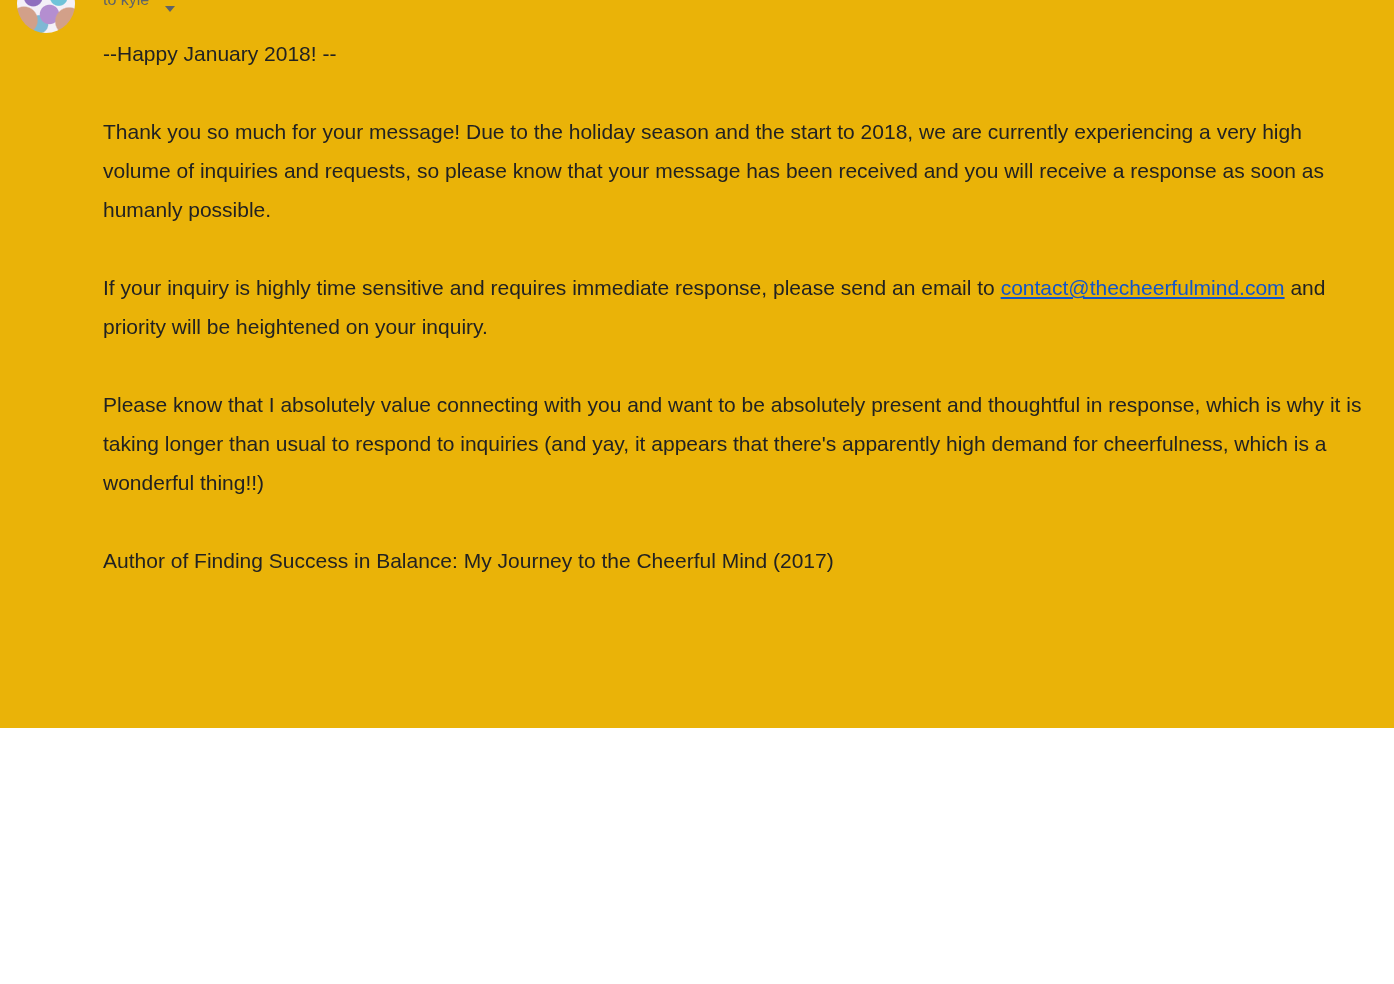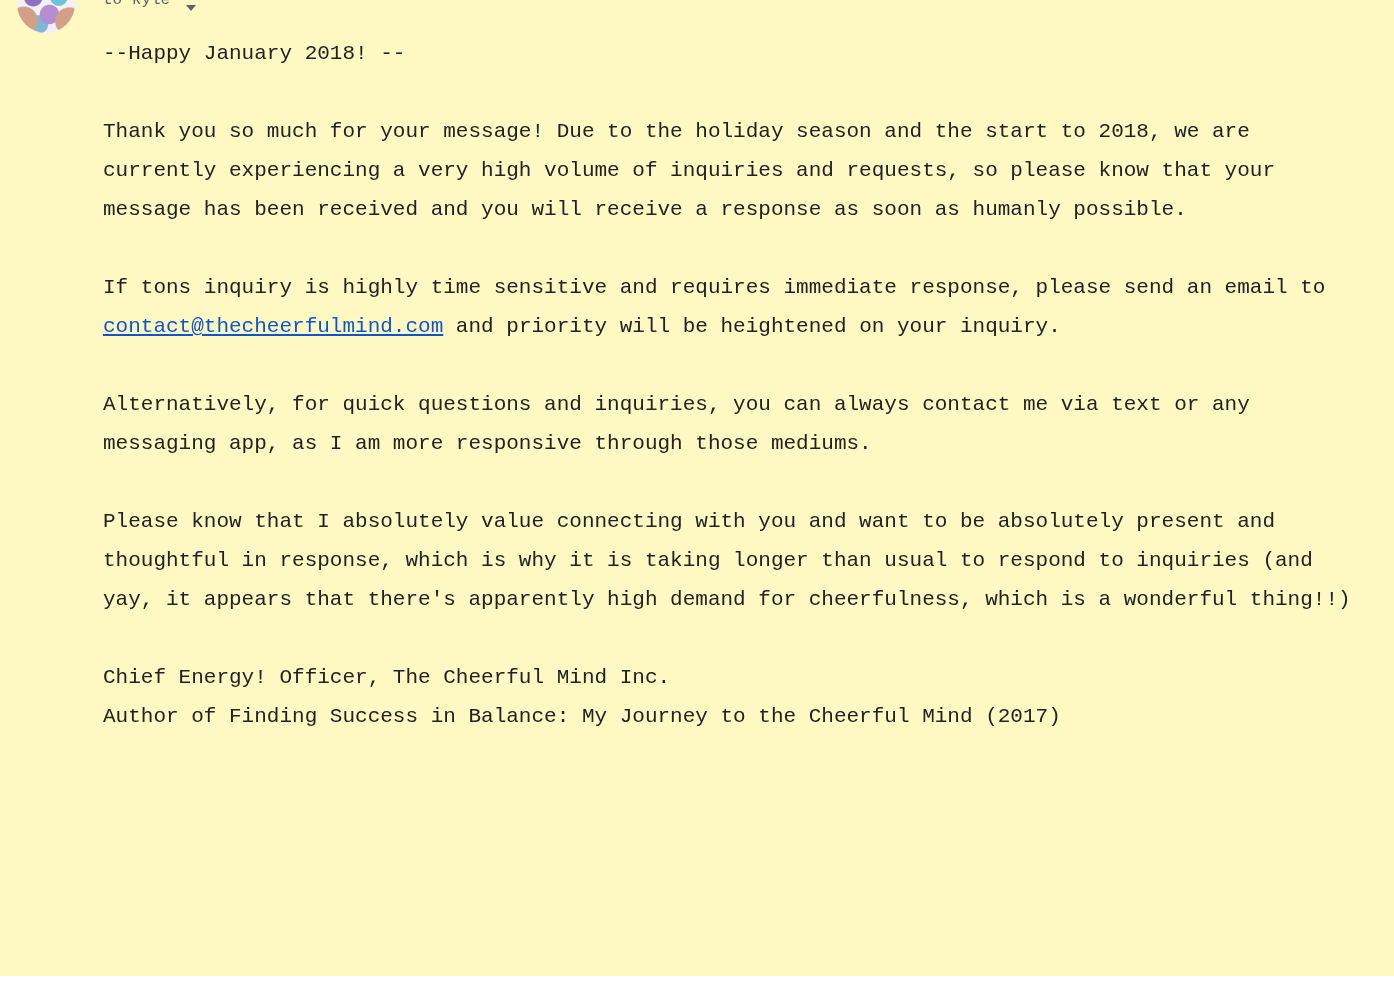--- a/index.html
+++ b/index.html
@@ -3,24 +3,24 @@
 <meta charset="utf-8">
 <style>
   html, body {
     margin: 0;
     padding: 0;
     background: #ffffff;
   }
   .page {
     position: relative;
     width: 1394px;
-    height: 976px;
+    height: 728px;
     overflow: hidden;
-    background: #fef9c3;
-    font-family: Liberation Mono, monospace;
+    background: #eab308;
+    font-family: Liberation Sans, sans-serif;
     color: #222222;
   }
   .avatar {
     position: absolute;
     left: 17px;
     top: -25px;
     width: 58px;
     height: 58px;
     border-radius: 50%;
     background:
@@ -88,26 +88,24 @@
   <div class="to-line">
     <span>to kyle</span><span class="caret"></span>
   </div>
 
   <div class="body-text">
 
     <p>--Happy January 2018! --</p>
 
     <p>Thank you so much for your message! Due to the holiday season and the start to 2018, we are currently experiencing a very high volume of inquiries and requests, so please know that your message has been received and you will receive a response as soon as humanly possible.</p>
 
-    <p><span>If tons inquiry is highly time sensitive and requires immediate response, please send an email to </span><a class="link">contact@thecheerfulmind.com</a><span> and priority will be heightened on your inquiry.</span></p>
+    <p><span>If your inquiry is highly time sensitive and requires immediate response, please send an email to </span><a class="link">contact@thecheerfulmind.com</a><span> and priority will be heightened on your inquiry.</span></p>
 
-    <p>Alternatively, for quick questions and inquiries, you can always contact me via text or any messaging app, as I am more responsive through those mediums.</p>
 
     <p>Please know that I absolutely value connecting with you and want to be absolutely present and thoughtful in response, which is why it is taking longer than usual to respond to inquiries (and yay, it appears that there's apparently high demand for cheerfulness, which is a wonderful thing!!)</p>
 
 
     <p>
-      <span class="sig-line">Chief Energy! Officer, The Cheerful Mind Inc.</span>
       <span class="sig-line">Author of Finding Success in Balance: My Journey to the Cheerful Mind (2017)</span>
     </p>
 
   </div>
 </div>
 
 </body></html>

